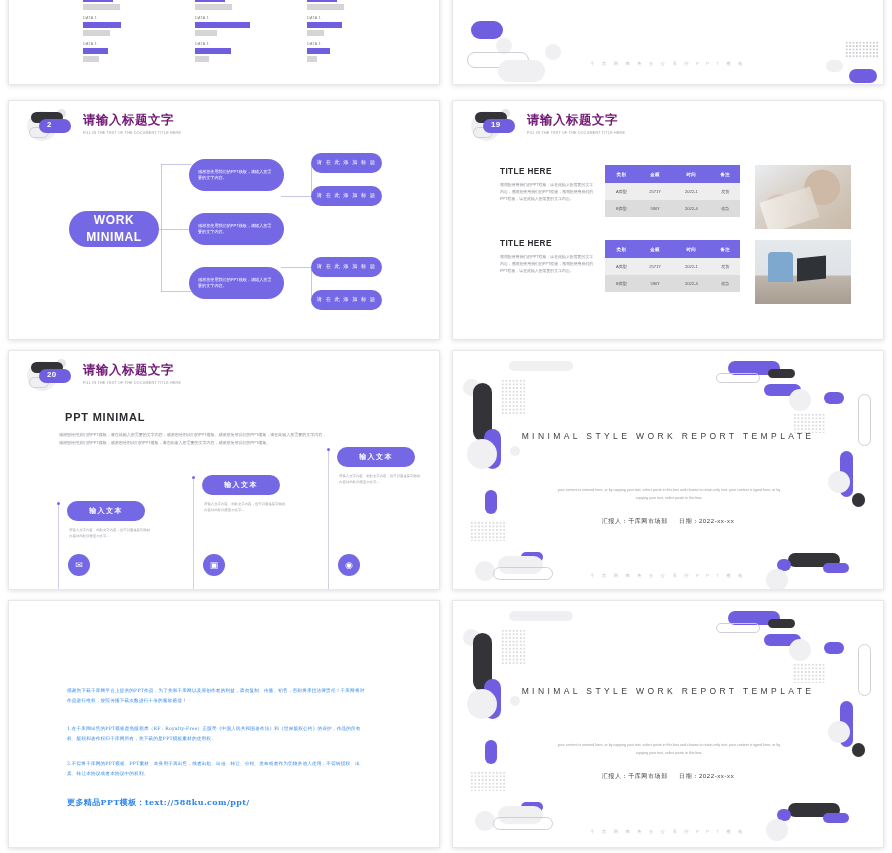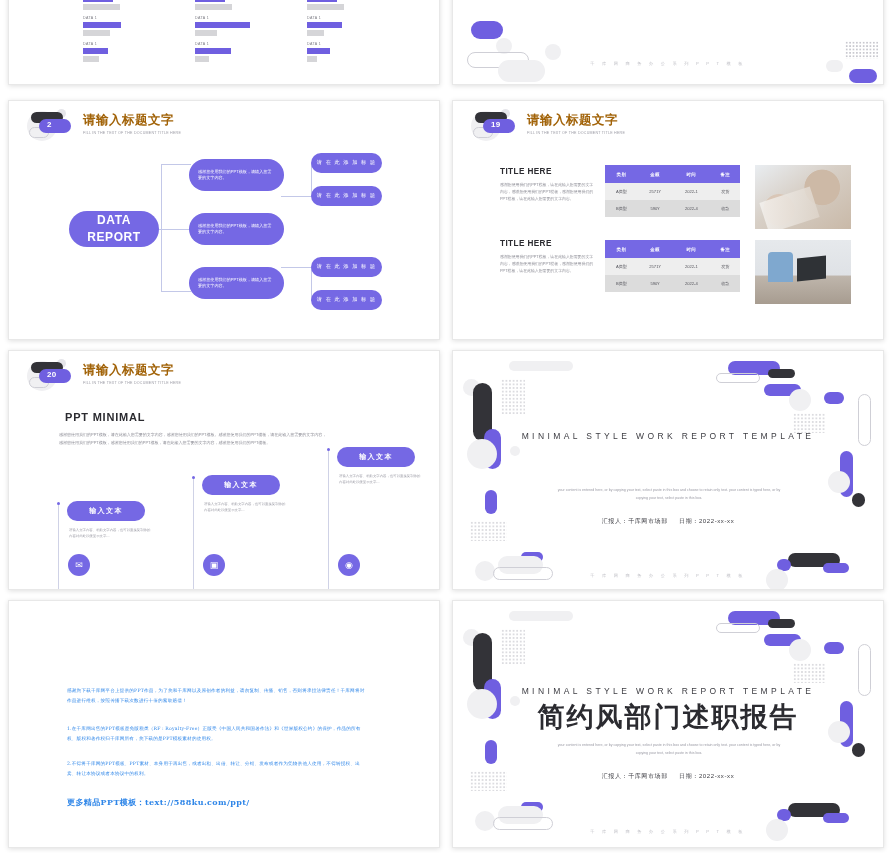--- a/index.html
+++ b/index.html
@@ -37,21 +37,21 @@
                background: #e6e6ea; border-radius: 50%; }
   .blob-dark { position: absolute; left: 6px; top: 3px; width: 32px; height: 11px;
                background: #333338; border-radius: 6px; }
   .blob-purple { position: absolute; left: 14px; top: 10px; width: 32px; height: 14px;
                background: #6f5fe0; border-radius: 7px; }
   .blob-ring { position: absolute; left: 4px; top: 18px; width: 20px; height: 11px;
                border: 1px solid #cfcfd6; border-radius: 6px; background: transparent; }
   .numtxt { position: absolute; left: 22px; top: 11px; color: #fff; font-size: 8px;
             font-weight: bold; letter-spacing: .3px; }
   .htitles { margin-left: 4px; padding-top: 3px; }
-  .htitle { font-size: 12.5px; font-weight: bold; color: #a16207; letter-spacing: .5px; }
+  .htitle { font-size: 12.5px; font-weight: bold; color: #701a75; letter-spacing: .5px; }
   .hsub { font-size: 3.6px; color: #9a9aa4; letter-spacing: .25px; margin-top: 2px;
           transform: scale(1.0); transform-origin: left top; }
 
   
   .mm { position: absolute; inset: 0; }
   .pill {
     position: absolute; background: #7568e4; color: #fff;
     border-radius: 40px; display: flex; align-items: center; justify-content: center;
     text-align: center; line-height: 1.45;
   }
@@ -208,21 +208,21 @@
       <div class="conn" style="left:272px; top:95px; width:30px; border-top-width:1px;"></div>
       <div class="conn" style="left:302px; top:63px; width:1px; height:33px; border-left-width:1px;"></div>
       <div class="conn" style="left:302px; top:63px; width:15px; border-top-width:1px;"></div>
       <div class="conn" style="left:302px; top:95px; width:15px; border-top-width:1px;"></div>
 
       <div class="conn" style="left:272px; top:166px; width:30px; border-top-width:1px;"></div>
       <div class="conn" style="left:302px; top:166px; width:1px; height:33px; border-left-width:1px;"></div>
       <div class="conn" style="left:302px; top:166px; width:15px; border-top-width:1px;"></div>
       <div class="conn" style="left:302px; top:199px; width:15px; border-top-width:1px;"></div>
 
-      <div class="pill root" style="left:60px; top:110px; width:90px; height:36px;">DATA REPORT</div>
+      <div class="pill root" style="left:60px; top:110px; width:90px; height:36px;">WORK MINIMAL</div>
 
       <div class="pill mid" style="left:180px; top:58px; width:95px; height:32px;">感谢您使用我们的PPT模板，请输入您需要的文字内容。</div>
       <div class="pill mid" style="left:180px; top:112px; width:95px; height:32px;">感谢您使用我们的PPT模板，请输入您需要的文字内容。</div>
       <div class="pill mid" style="left:180px; top:166px; width:95px; height:32px;">感谢您使用我们的PPT模板，请输入您需要的文字内容。</div>
 
       <div class="pill leaf" style="left:302px; top:52px; width:71px; height:20px;">请 在 此 添 加 标 题</div>
       <div class="pill leaf" style="left:302px; top:85px; width:71px; height:20px;">请 在 此 添 加 标 题</div>
       <div class="pill leaf" style="left:302px; top:156px; width:71px; height:20px;">请 在 此 添 加 标 题</div>
       <div class="pill leaf" style="left:302px; top:189px; width:71px; height:20px;">请 在 此 添 加 标 题</div>
     </div>
@@ -417,21 +417,20 @@
           <div class="sh" style="left: 40px; top: 216px; width: 60px; height: 13px; border: 1px solid rgb(207, 207, 214);"></div>
           <div class="sh" style="left: 335px; top: 202px; width: 52px; height: 14px; background: rgb(51, 51, 56);"></div>
           <div class="sh" style="left: 324px; top: 208px; width: 14px; height: 12px; background: rgb(111, 95, 224);"></div>
           <div class="sh" style="left: 370px; top: 212px; width: 26px; height: 10px; background: rgb(111, 95, 224);"></div>
           <div class="sh" style="left: 313px; top: 218px; width: 22px; height: 22px; background: rgb(240, 240, 242);"></div>
           <div class="dots" style="left: 48px; top: 28px; width: 24px; height: 36px; background-image: radial-gradient(rgb(201, 201, 207) 0.6px, transparent 0.7px); background-size: 3.6px 3.6px;"></div>
           <div class="dots" style="left: 340px; top: 62px; width: 33px; height: 20px; background-image: radial-gradient(rgb(201, 201, 207) 0.6px, transparent 0.7px); background-size: 3.6px 3.6px;"></div>
           <div class="dots" style="left: 17px; top: 170px; width: 37px; height: 20px; background-image: radial-gradient(rgb(201, 201, 207) 0.6px, transparent 0.7px); background-size: 3.6px 3.6px;"></div>
         </div>
       <div class="cv-sub" style="top:85px;">MINIMAL STYLE WORK REPORT TEMPLATE</div>
-      <div class="cv-main" style="top:98px;">简约风部门述职报告</div>
       <div class="cv-en" style="top:141px; left:100px; width:232px;">your content is entered here, or by copying your text, select paste in this box and choose to retain only text. your content is typed here, or by copying your text, select paste in this box.</div>
       <div class="cv-meta" style="top:171px;">
         <span>汇报人：</span><span>千库网市场部</span>&nbsp;&nbsp;&nbsp;&nbsp;&nbsp;<span>日期：</span><span>2022-xx-xx</span>
       </div>
       <div class="cv-foot" style="top:228px;">千 库 网 商 务 办 公 系 列 P P T 模 板</div>
     </div>
   </div>
 
 </div>
 

